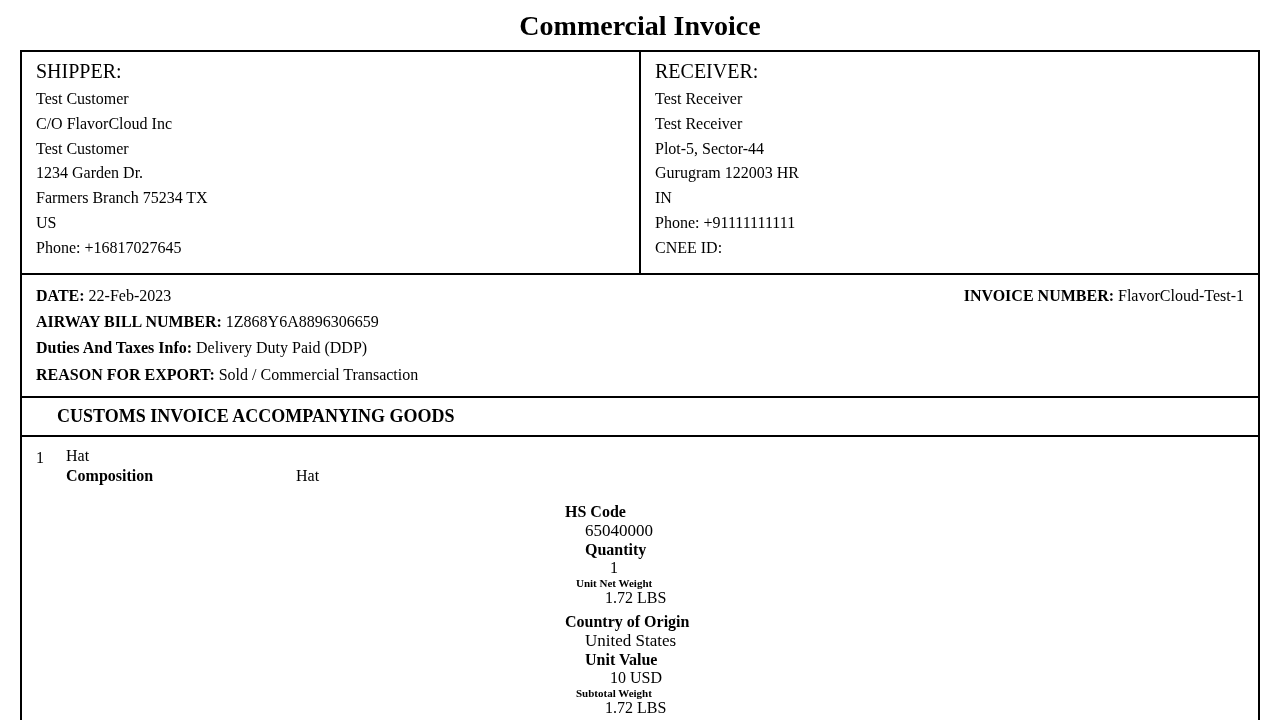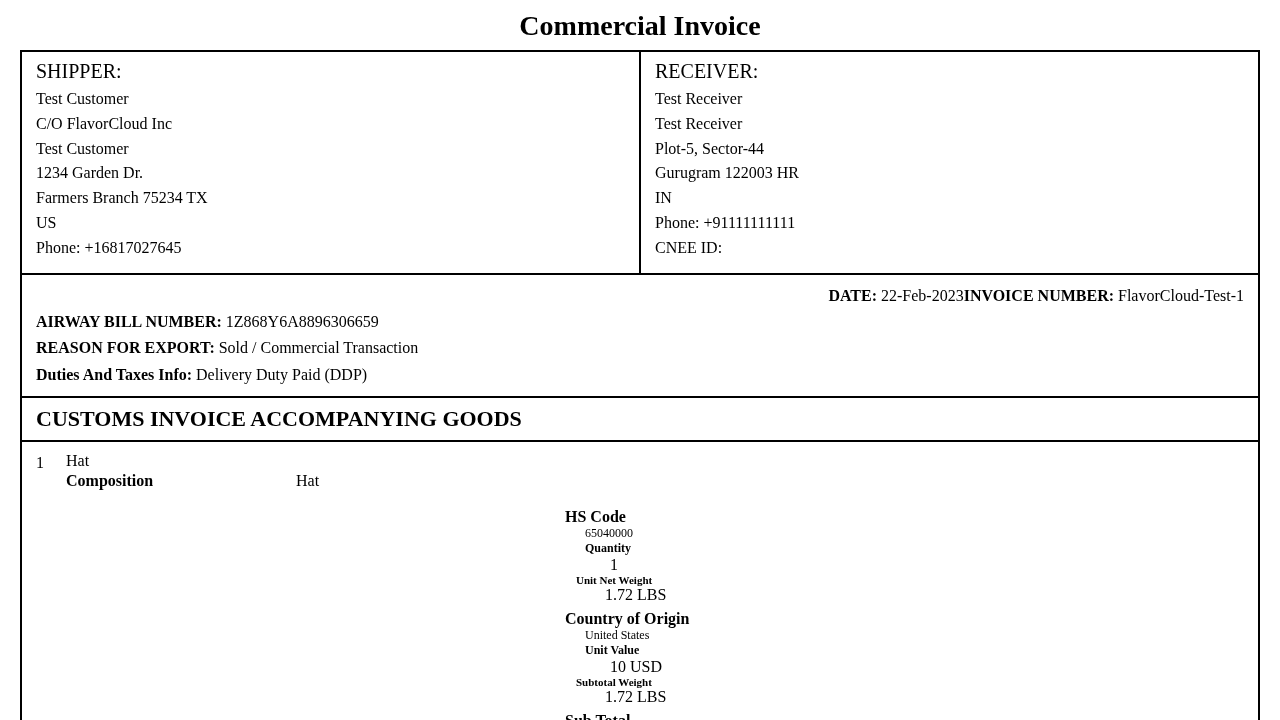--- a/index.html
+++ b/index.html
@@ -56,30 +56,31 @@
     }
     .info-line {
       font-size: 16px;
       line-height: 1.65;
     }
     .info-line span.label {
       font-weight: bold;
     }
     .info-row-top {
       display: flex;
-      justify-content: flex-end;
+      justify-content: space-between;
     }
     
     .customs-header {
       border-bottom: 2px solid #000;
       padding: 8px 14px;
     }
     .customs-title {
-      font-size: 22px;
-      font-weight: bold;
+      font-size: 18px;
+      font-weight: bold;
+      margin-left: 21px;
     }
     
     .goods-section {
       padding: 10px 14px 16px 14px;
     }
     .goods-row {
       display: flex;
       align-items: flex-start;
       margin-bottom: 4px;
     }
@@ -114,25 +115,25 @@
       margin-bottom: 6px;
       gap: 0;
       flex-direction: column;
     }
     .meta-label {
       font-size: 16px;
       font-weight: bold;
       min-width: 180px;
     }
     .meta-value {
-      font-size: 12px;
+      font-size: 17px;
       min-width: 140px;
     }
     .meta-label2 {
-      font-size: 12px;
+      font-size: 16px;
       font-weight: bold;
       min-width: 140px;
     }
     .meta-value2 {
       font-size: 16px;
       min-width: 90px;
     }
     .meta-label3 {
       font-size: 11px;
       font-weight: bold;
@@ -183,26 +184,26 @@
       <div class="info-line">
         <span class="label">INVOICE NUMBER:</span>
         <span> </span><span>FlavorCloud-Test-1</span>
       </div>
     </div>
     <div class="info-line">
       <span class="label">AIRWAY BILL NUMBER:</span>
       <span> </span><span>1Z868Y6A8896306659</span>
     </div>
     <div class="info-line">
+      <span class="label">Duties And Taxes Info:</span>
+      <span> </span><span>Delivery Duty Paid (DDP)</span>
+    </div>
+    <div class="info-line">
       <span class="label">REASON FOR EXPORT:</span>
       <span> </span><span>Sold / Commercial Transaction</span>
-    </div>
-    <div class="info-line">
-      <span class="label">Duties And Taxes Info:</span>
-      <span> </span><span>Delivery Duty Paid (DDP)</span>
     </div>
   </div>
 
   <div class="customs-header">
     <div class="customs-title">CUSTOMS INVOICE ACCOMPANYING GOODS</div>
   </div>
 
   <div class="goods-section">
     <div class="goods-row">
       <div class="goods-number">1</div>

